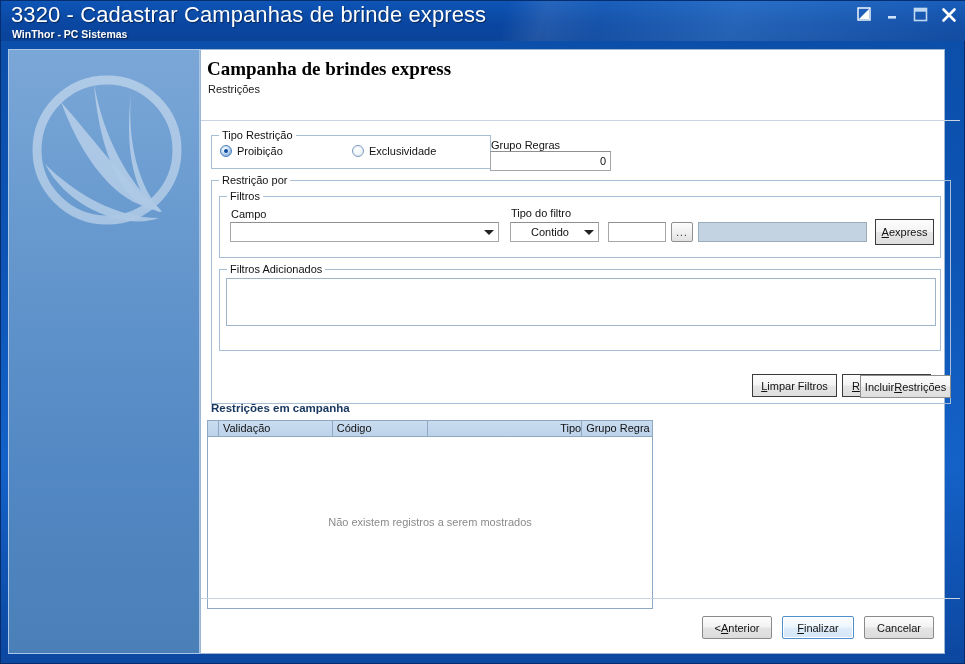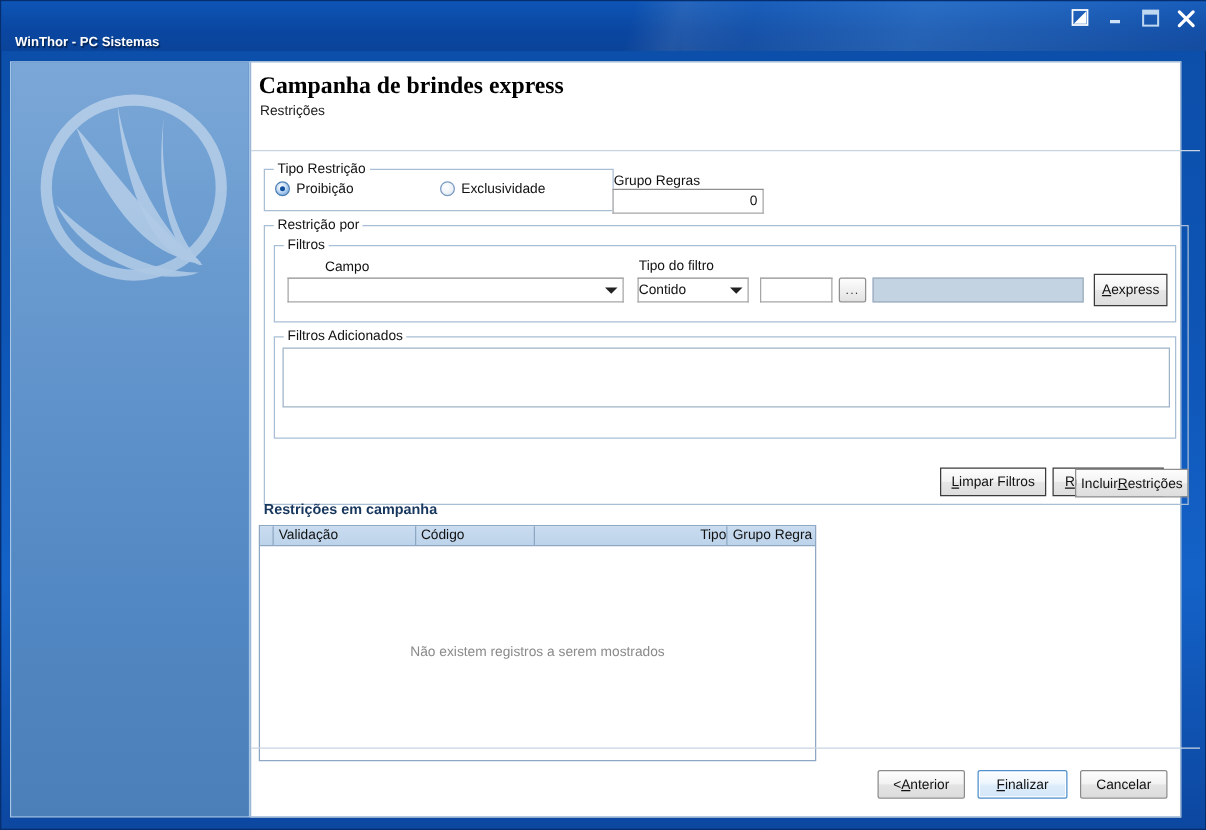--- a/index.html
+++ b/index.html
@@ -140,21 +140,21 @@
     color: #5b6b7b;
   }
 
   .combo {
     position: absolute;
     background: #ffffff;
     border: 1px solid #a6a6a6;
     border-top-color: #8f8f8f;
     font-size: 11px; color: #111;
     line-height: 16px;
-    padding: 1px 20px 1px 0;
+    padding: 1px 20px 1px 20px;
     overflow: hidden; white-space: nowrap;
   }
   .combo .arrow {
     position: absolute; right: 4px; top: 50%;
     margin-top: -2px;
     width: 0; height: 0;
     border-left: 5px solid transparent;
     border-right: 5px solid transparent;
     border-top: 5px solid #222;
   }
@@ -241,20 +241,21 @@
   .u { text-decoration: underline; }
 </style>
 </head>
 <body>
 
 <div id="window">
 
   <div id="titlebar">
     <div class="sheen"></div>
     <div class="sheen2"></div>
+    <div id="app-title">3320 - Cadastrar Campanhas de brinde express</div>
     <div id="app-subtitle">WinThor - PC Sistemas</div>
 
     <div class="wbtns">
       <div class="wbtn" title="restore">
         <svg width="16" height="16" viewBox="0 0 16 16">
           <rect x="2" y="2" width="12" height="12" fill="none" stroke="#ffffff" stroke-width="1.4"></rect>
           <polygon points="3,13 13,3 13,13" fill="#ffffff"></polygon>
         </svg>
       </div>
       <div class="wbtn" title="minimize">
@@ -310,21 +311,21 @@
 
     <div class="lbl" style="left:290px; top:89px;">Grupo Regras</div>
     <div class="tf right" style="left:289px; top:101px; width:121px; height:20px;">0</div>
 
     <div class="gb" style="left:10px; top:130px; width:740px; height:224px;">
       <span class="gb-title">Restrição por</span>
 
       <div class="gb" style="left:7px; top:15px; width:722px; height:62px;">
         <span class="gb-title">Filtros</span>
 
-        <div class="lbl" style="left:11px; top:11px;margin-left:29px;">Campo</div>
+        <div class="lbl" style="left:11px; top:11px;">Campo</div>
         <div class="combo" style="left:10px; top:25px; width:269px; height:20px;">
           <span></span>
           <span class="arrow"></span>
         </div>
 
         <div class="lbl" style="left:291px; top:10px;">Tipo do filtro</div>
         <div class="combo" style="left:290px; top:25px; width:89px; height:20px;">
           <span>Contido</span>
           <span class="arrow"></span>
         </div>

